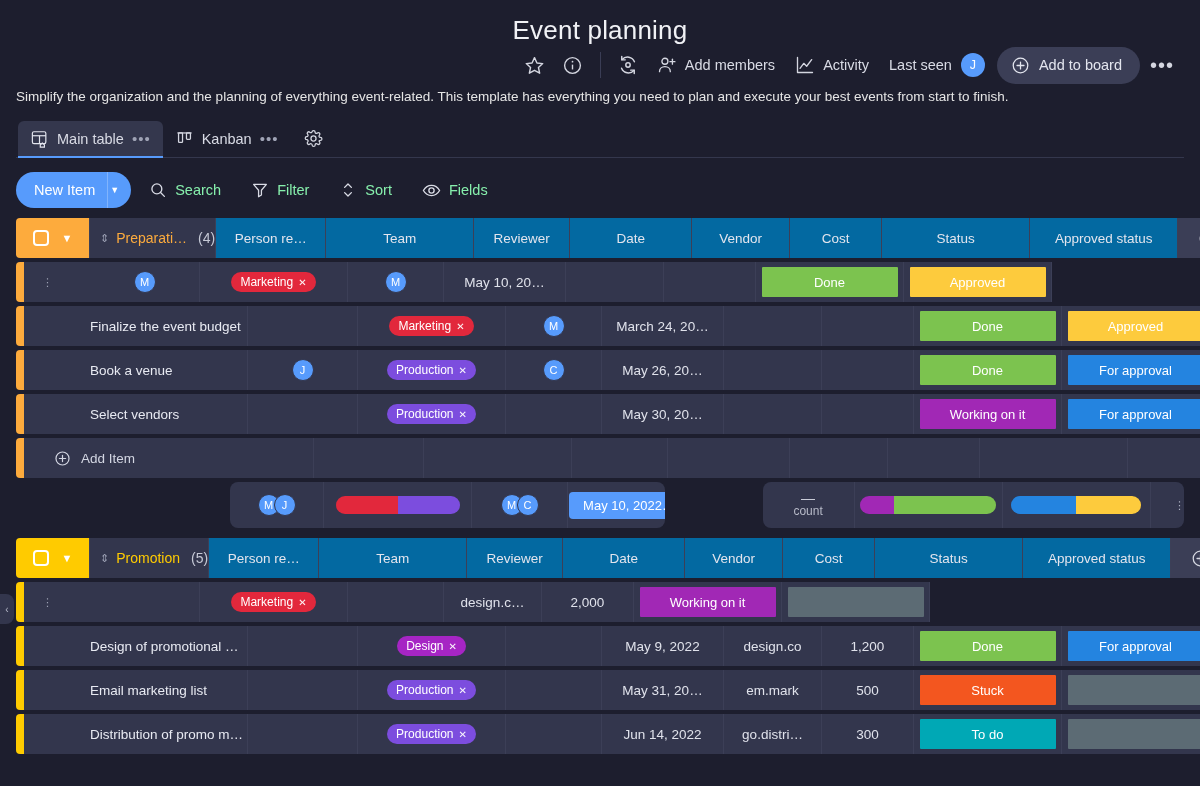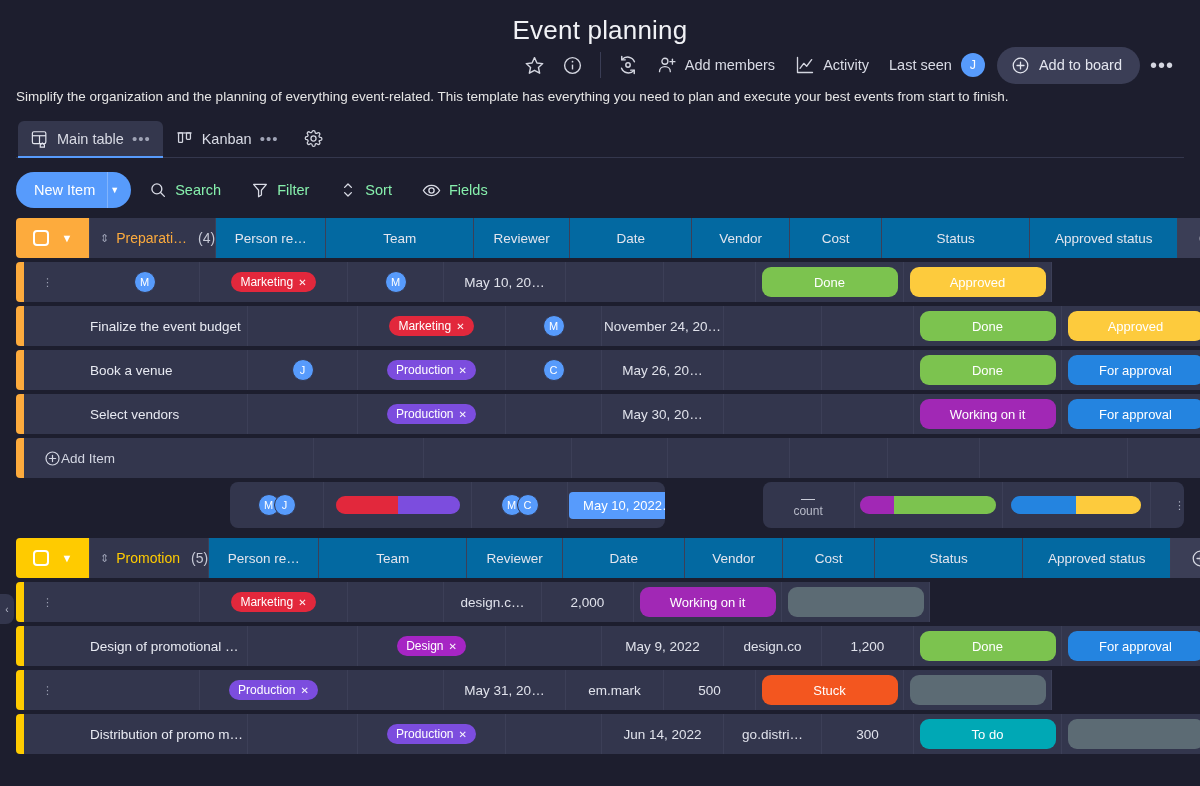--- a/index.html
+++ b/index.html
@@ -153,36 +153,36 @@
 
   .pill {
     display: inline-flex; align-items: center; gap: 5px;
     border-radius: 12px; padding: 3px 9px; font-size: 12px; color: #fff;
     font-weight: 500; white-space: nowrap; cursor: pointer;
   }
   .pill .x { font-size: 10px; opacity: .95; }
 
   .status-chip {
     width: 136px; height: 30px; display: flex; align-items: center;
-    justify-content: center; border-radius: 9px; font-size: 13px; color: #fff;
+    justify-content: center; border-radius: 1px; font-size: 13px; color: #fff;
     cursor: pointer; white-space: nowrap;
   }
   .status-chip.empty { background: #5c6b74; }
 
   .mini-av {
     width: 22px; height: 22px; border-radius: 50%; background: #579bfc;
     color: #fff; font-size: 11px; display: flex; align-items: center;
     justify-content: center; border: 1.5px solid #33364d;
   }
 
   
   .add-item-row { margin-bottom: 0; }
   .ai-label {
     width: 290px; background: #33364d; display: flex; align-items: center;
-    gap: 0; padding-left: 20px; font-size: 13.5px; color: #d3d6e2;
+    gap: 10px; padding-left: 30px; font-size: 13.5px; color: #d3d6e2;
     border-right: 1px solid #3c3f57; flex: 0 0 auto; cursor: pointer;
   }
 
   
   .sum-row { display: flex; height: 46px; margin-top: 4px; padding-left: 8px; }
   .sum-spacer { width: 206px; flex: 0 0 auto; }
   .sum-block {
     display: flex; background: #33364d; border-radius: 8px; overflow: hidden;
     height: 46px; align-items: stretch;
   }
@@ -419,21 +419,21 @@
           <div class="cell c-person"></div>
           <div class="cell c-team">
             <span class="pill" style="background:#e2283c">
               <span>Marketing</span>
               <span class="x">✕</span>
             </span>
           </div>
           <div class="cell c-reviewer">
             <span class="mini-av">M</span>
           </div>
-          <div class="cell c-date">November 24, 20…</div>
+          <div class="cell c-date">March 24, 20…</div>
           <div class="cell c-vendor"></div>
           <div class="cell c-cost"></div>
           <div class="cell c-status">
             <span class="status-chip" style="background:#7cc34f">Done</span>
           </div>
           <div class="cell c-approved">
             <span class="status-chip" style="background:#fdcb3d">Approved</span>
           </div>
         </div>
         <div class="trow item-row">
@@ -619,20 +619,21 @@
           <div class="cell c-status">
             <span class="status-chip" style="background:#7cc34f">Done</span>
           </div>
           <div class="cell c-approved">
             <span class="status-chip" style="background:#2484e0">For approval</span>
           </div>
         </div>
         <div class="trow item-row">
           <div class="row-color" style="background:#ffcb00"></div>
           <div class="r-handle">⋮</div>
+          <div class="r-name">Email marketing list</div>
           <div class="cell c-person"></div>
           <div class="cell c-team">
             <span class="pill" style="background:#7c4dde">
               <span>Production</span>
               <span class="x">✕</span>
             </span>
           </div>
           <div class="cell c-reviewer"></div>
           <div class="cell c-date">May 31, 20…</div>
           <div class="cell c-vendor">em.mark</div>

